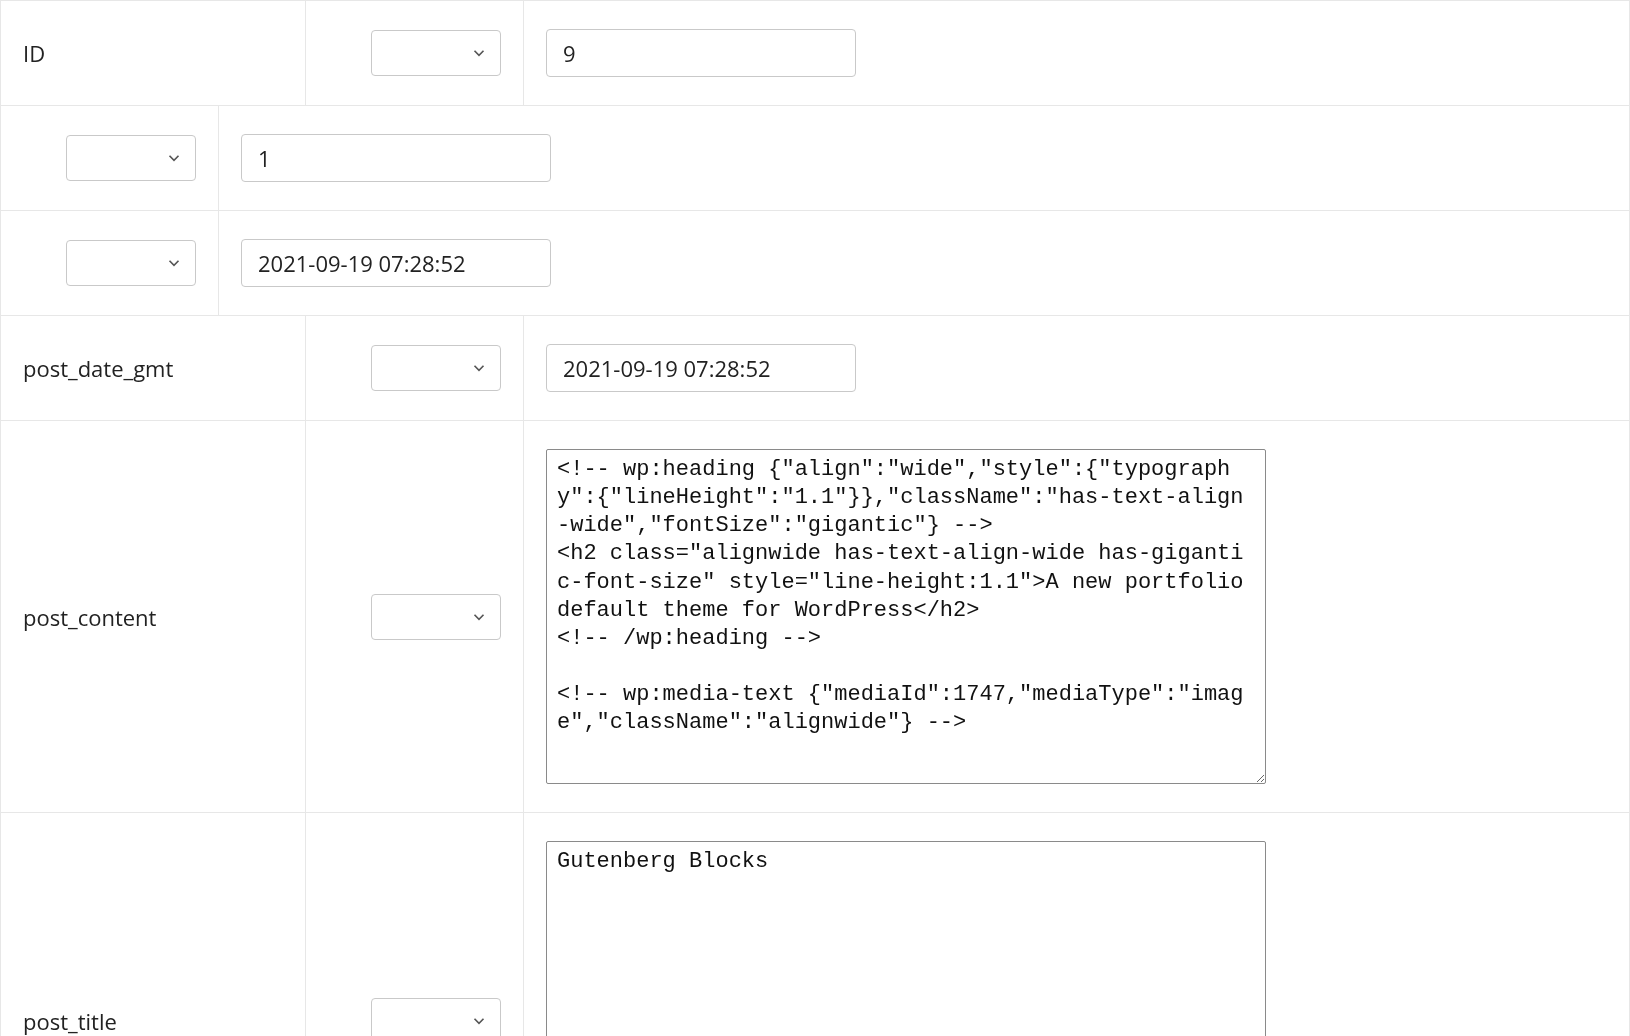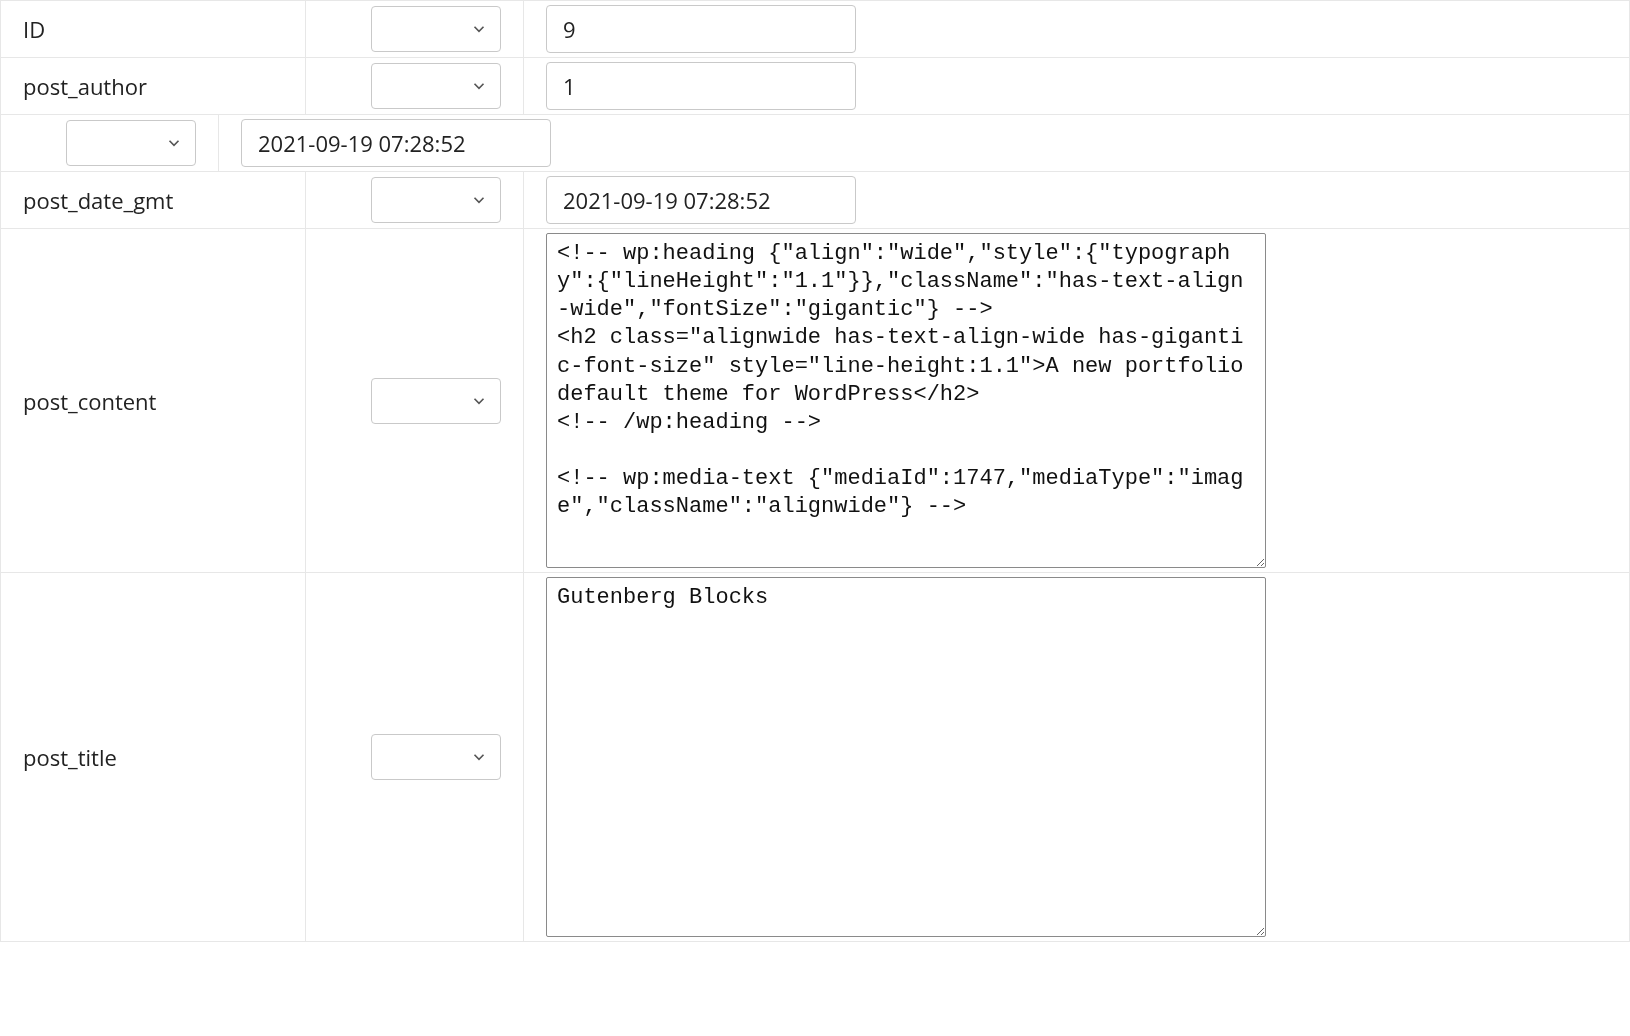--- a/index.html
+++ b/index.html
@@ -15,21 +15,21 @@
     border: 1px solid #e7e7e7;
     border-bottom: none;
   }
   .row {
     display: flex;
     align-items: stretch;
     border-bottom: 1px solid #e7e7e7;
     background: #ffffff;
   }
   .cell {
-    padding: 4px 22px;
+    padding: 28px 22px;
     display: flex;
     align-items: center;
   }
   .cell.label {
     width: 305px;
     flex: 0 0 305px;
     border-right: 1px solid #e7e7e7;
     font-size: 22px;
     font-weight: 400;
     color: #222;
@@ -116,21 +116,20 @@
             <polyline points="6 9 12 15 18 9"></polyline>
           </svg>
       </div>
     </div>
     <div class="cell value">
       <input class="text-input" type="text" value="9" style="">
     </div>
   </div>
 
   <div class="row">
-    <div class="cell label">post_author</div>
     <div class="cell func">
       <div class="select">
         <svg viewBox="0 0 24 24">
             <polyline points="6 9 12 15 18 9"></polyline>
           </svg>
       </div>
     </div>
     <div class="cell value">
       <input class="text-input" type="text" value="1" style="">
     </div>

